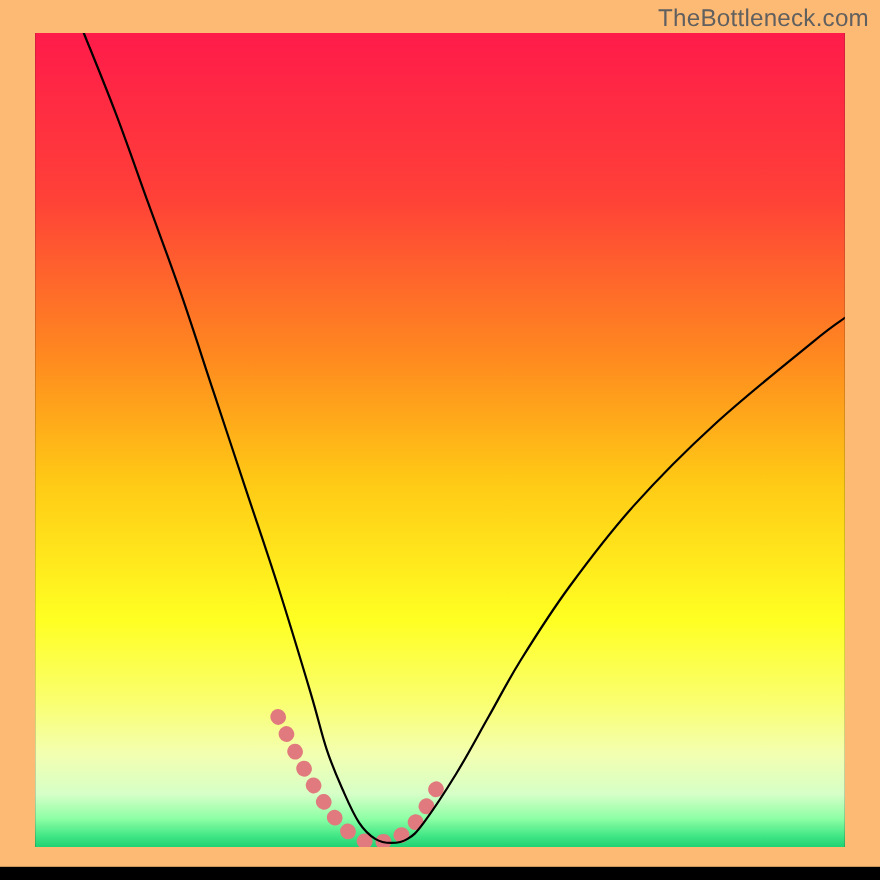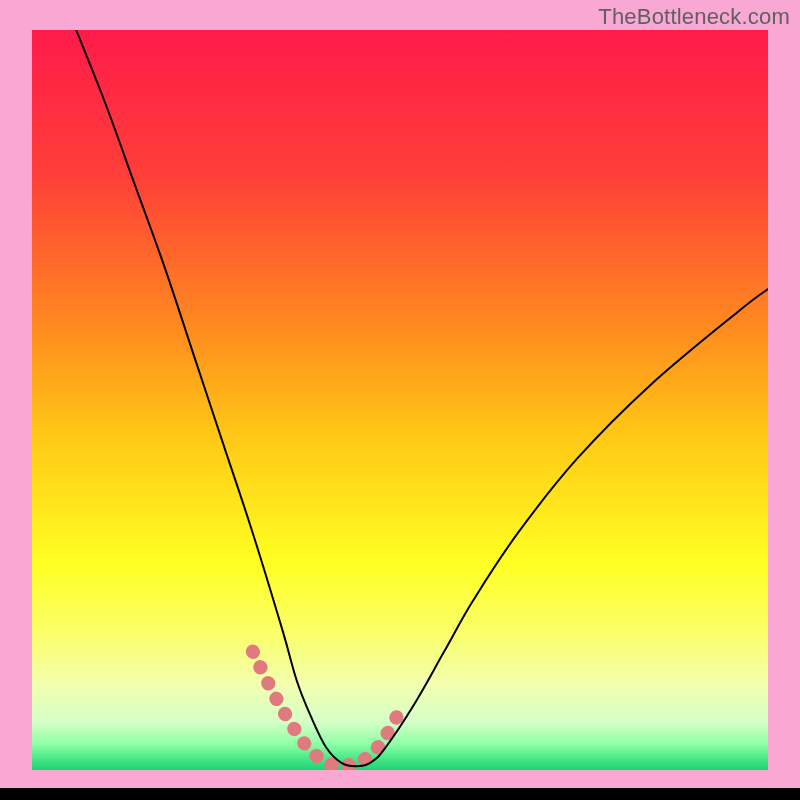--- a/index.html
+++ b/index.html
@@ -8,21 +8,21 @@
     width: 800px;
     height: 800px;
     overflow: hidden;
     background: #000;
     font-family: Arial, Helvetica, sans-serif;
   }
   .stage {
     position: relative;
     width: 800px;
     height: 788px;
-    background: #f9a8d4;
+    background: #fdba74;
   }
   .plot-area {
     position: absolute;
     background: #000;
   }
   .gradient-fill {
     position: absolute;
     left: 0; top: 0; right: 0; bottom: 0;
   }
   .watermark {

